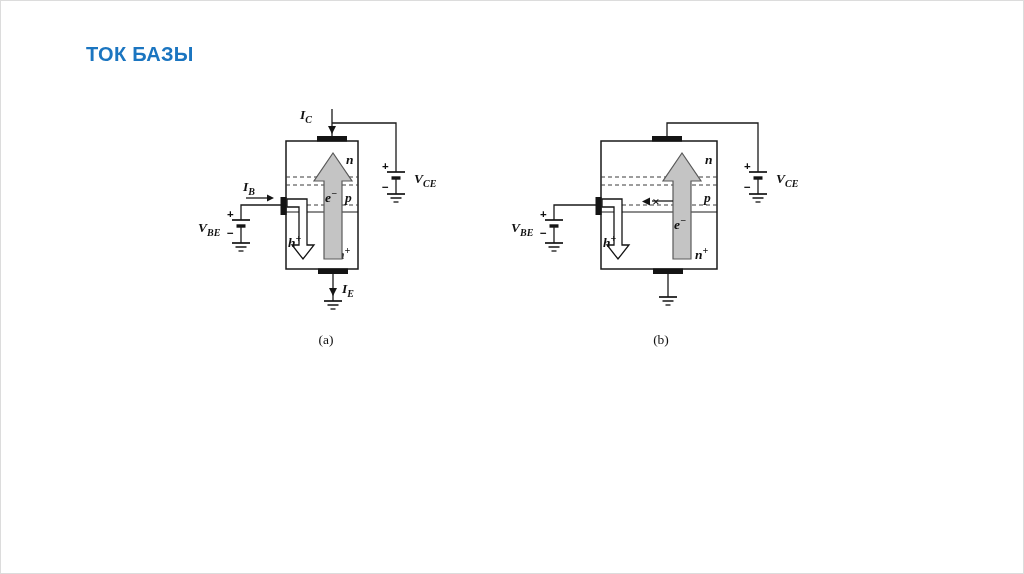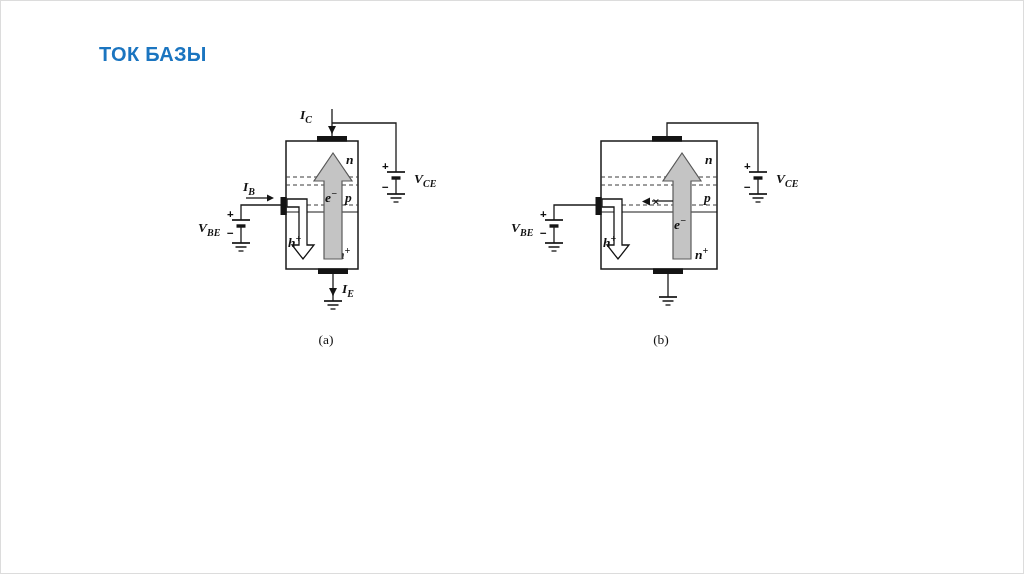--- a/index.html
+++ b/index.html
@@ -1,18 +1,18 @@
 <!DOCTYPE html>
 <html><head>
 <meta charset="utf-8">
 <style>
   html,body{margin:0;padding:0;}
   body{width:1024px;height:574px;background:#ffffff;font-family:"Liberation Sans",sans-serif;}
   .slide{position:relative;width:1024px;height:574px;background:#fff;border:1px solid #dcdcdc;box-sizing:border-box;overflow:hidden;}
-  .slide-title{position:absolute;left:98px;top:42px;margin:0;font-size:20px;font-weight:bold;letter-spacing:.3px;font-family:"Liberation Sans",sans-serif;}
+  .slide-title{position:absolute;left:85px;top:42px;margin:0;font-size:20px;font-weight:bold;letter-spacing:.3px;font-family:"Liberation Sans",sans-serif;}
   .fig-svg{position:absolute;left:0;top:0;}
   .wire{stroke:#1a1a1a;stroke-width:1.3;fill:none;}
   .dashline{stroke:#3a3a3a;stroke-width:1;stroke-dasharray:4 3;fill:none;}
   .jline{stroke:#1a1a1a;stroke-width:1.1;fill:none;}
   .tbody{fill:#ffffff;stroke:#1a1a1a;stroke-width:1.5;}
   .contact{fill:#141414;stroke:none;}
   .earrow{stroke:#5a5a5a;stroke-width:1.2;}
   .harrow{fill:#ffffff;stroke:#141414;stroke-width:1.3;}
   .plate-long{stroke:#141414;stroke-width:1.7;}
   .plate-short{stroke:#141414;stroke-width:3.4;}

